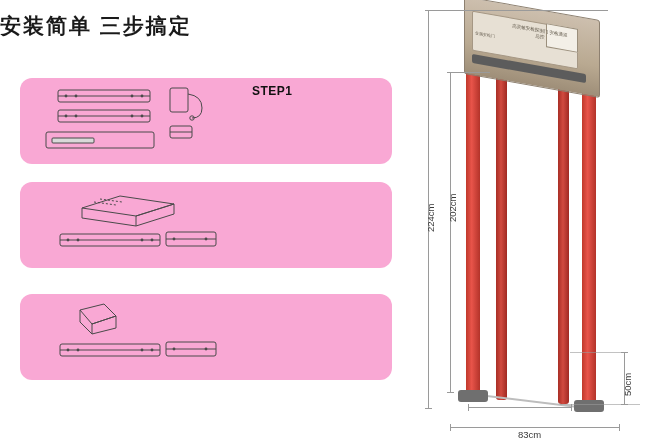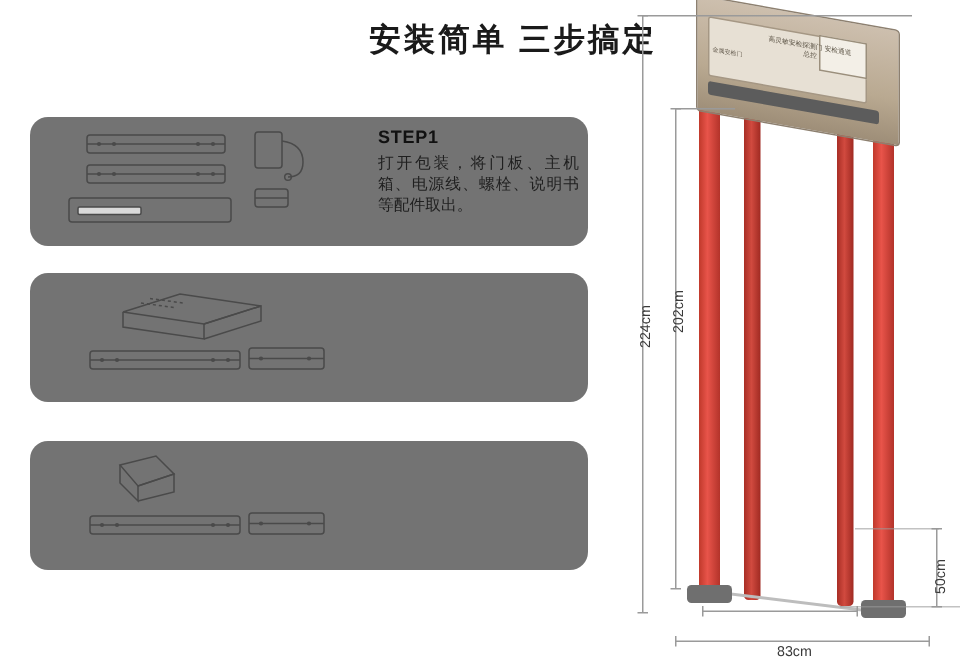--- a/index.html
+++ b/index.html
@@ -11,32 +11,32 @@
     overflow:hidden;
     position:relative;
   }
   .root{position:relative;width:653px;height:442px;}
 
   
   .left{position:absolute;left:0;top:0;width:410px;height:442px;}
 
   .title{
     position:absolute;left:0;top:12px;width:410px;
-    text-align:right;
-    font-size:21px;font-weight:bold;letter-spacing:2px;color:#1a1a1a;margin-left:28px;
+    text-align:left;
+    font-size:21px;font-weight:bold;letter-spacing:2px;color:#1a1a1a;
   }
   .subtitle{
     position:absolute;left:0;top:46px;width:410px;
     text-align:center;
     font-size:11px;color:#333;letter-spacing:.5px;
   }
 
   .step-card{
     position:absolute;left:20px;width:372px;height:86px;
-    background:#737373;border-radius:12px;
+    background:#f9a8d4;border-radius:12px;
   }
   .step-card.c1{top:78px;}
   .step-card.c2{top:182px;}
   .step-card.c3{top:294px;}
 
   .art{
     position:absolute;left:0;top:0;width:218px;height:86px;
   }
   .textcol{
     position:absolute;left:222px;top:0;width:150px;height:86px;
@@ -164,21 +164,20 @@
             <rect x="150" y="10" width="18" height="24" rx="2"></rect>
             <path d="M168 16 q14 2 14 14 q0 10 -10 10"></path>
             <circle cx="172" cy="40" r="2.2"></circle>
             <rect x="150" y="48" width="22" height="12" rx="2"></rect>
             <line x1="150" y1="54" x2="172" y2="54"></line>
           </g>
         </svg>
       </div>
       <div class="textcol">
         <div class="step-label">STEP1</div>
-        <div class="step-body">打开包装，将门板、主机箱、电源线、螺栓、说明书等配件取出。</div>
       </div>
     </div>
 
     <div class="step-card c2">
       <div class="art">
         <svg class="illus" width="218" height="86" viewBox="0 0 218 86">
           <g fill="none" stroke="#4a4a4a" stroke-width="1">
             <path d="M62 26 L100 14 L154 22 L116 34 Z"></path>
             <path d="M62 26 L62 36 L116 44 L116 34"></path>
             <path d="M116 34 L154 22 L154 32 L116 44"></path>

